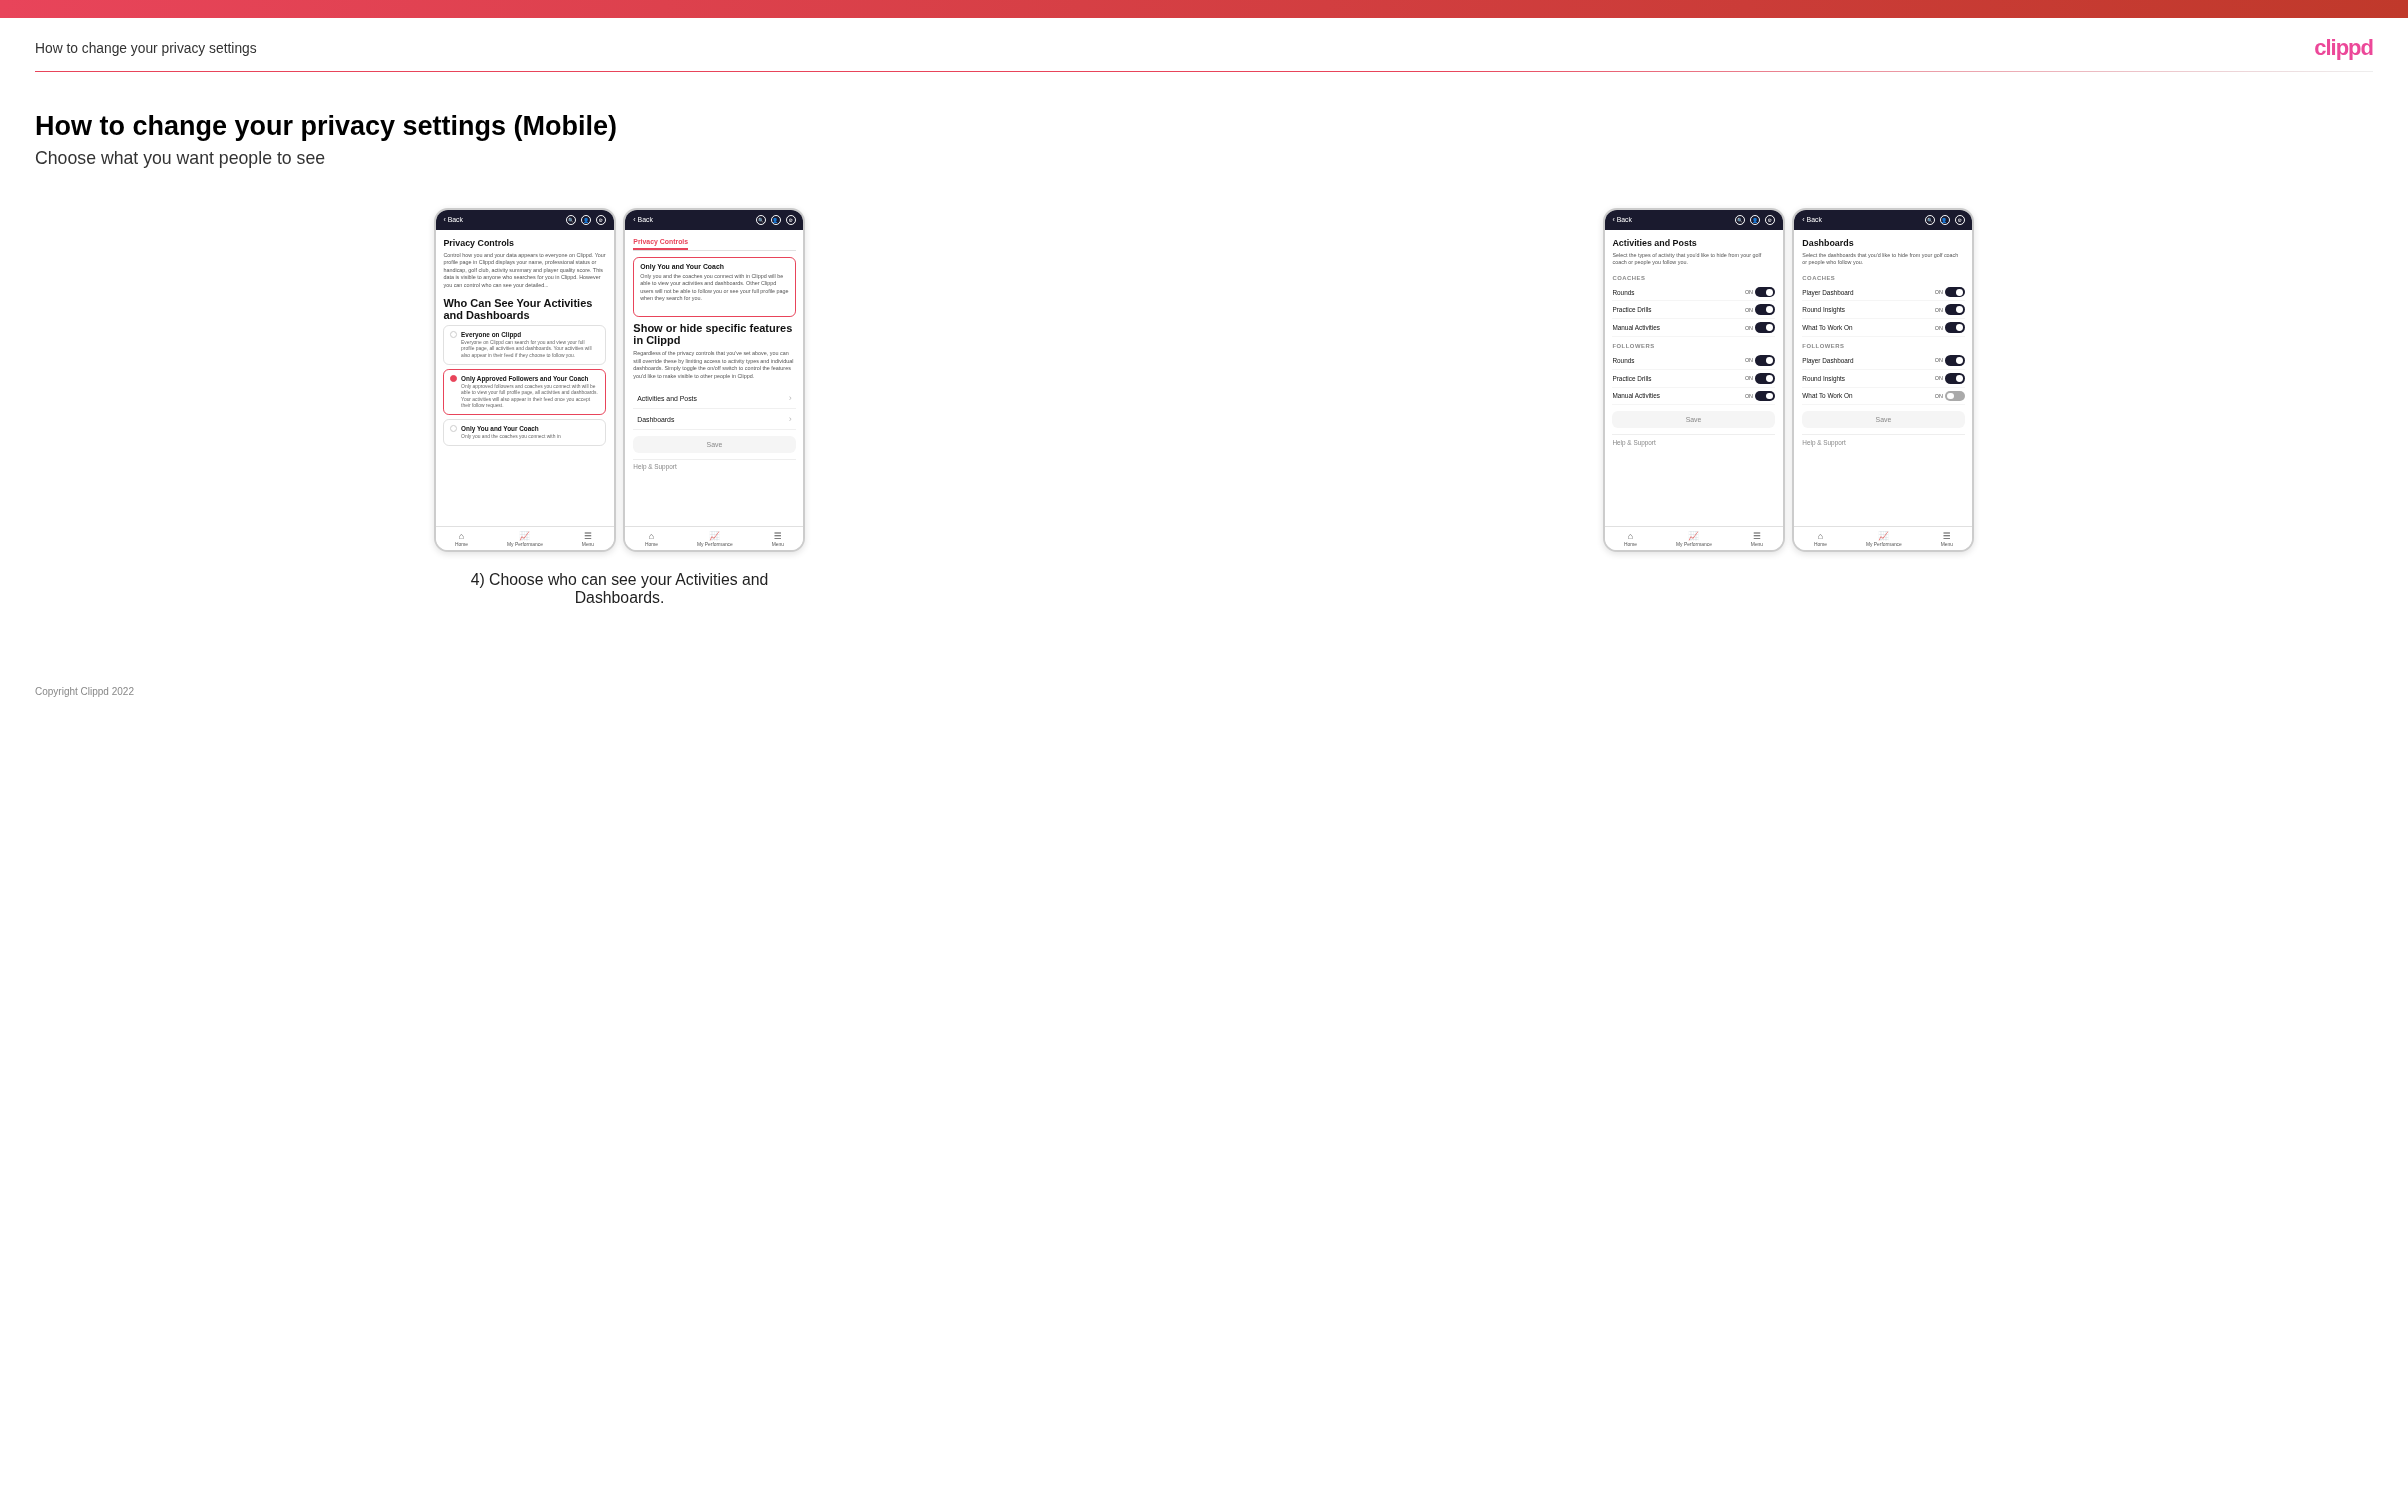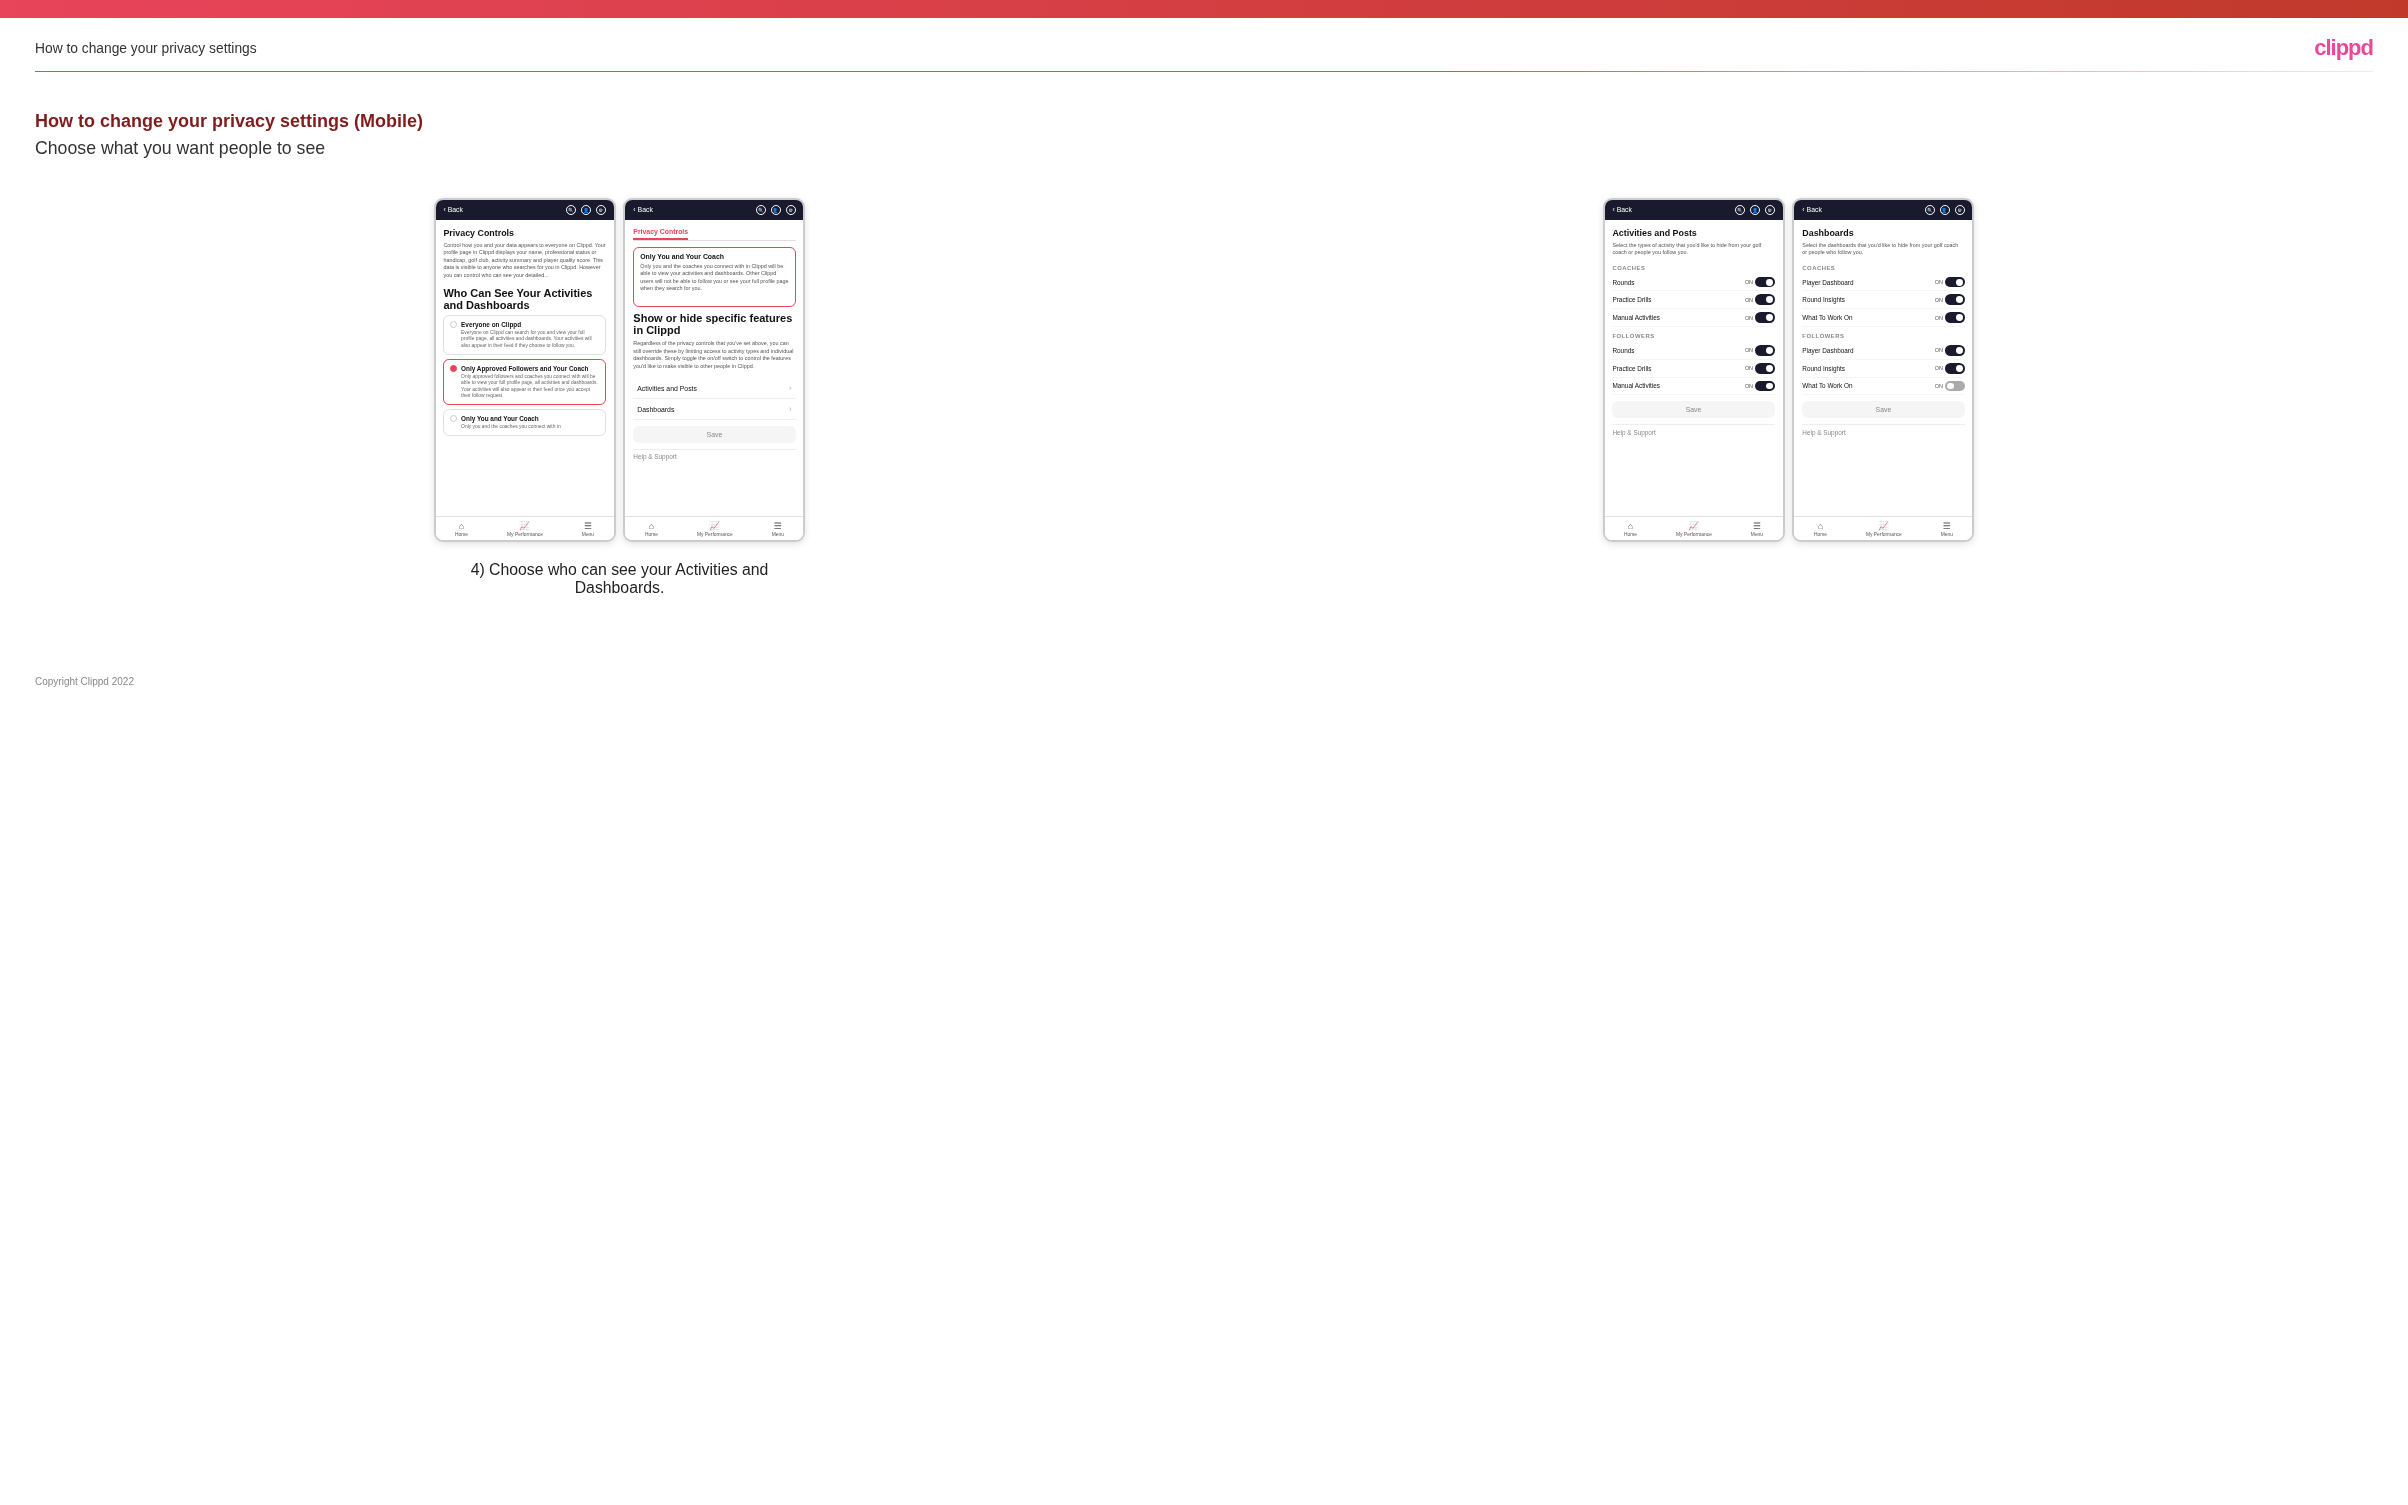--- a/index.html
+++ b/index.html
@@ -38,44 +38,44 @@
       height: 1px;
       background: linear-gradient(to right, #e8445a 60%, #eee 100%);
       margin: 0 35px;
     }
 
     
     .main {
       padding: 39px 35px 59px 35px;
     }
     .page-heading {
-      font-size: 18px;
+      font-size: 27px;
       font-weight: 800;
-      color: #7f1d1d;
+      color: #000000;
       margin-bottom: 5.9px;
     }
     .page-subheading {
       font-size: 17.7px;
       color: #333;
       font-weight: 400;
       margin-bottom: 39px;
     }
 
     
     .mockup-row {
       display: flex;
       gap: 0;
       align-items: flex-start;
       justify-content: space-between;
     }
 
     .phone {
       width: 182px;
       border: 2px solid #ccc;
-      border-radius: 9px;
+      border-radius: 14px;
       overflow: hidden;
       background: #fff;
       font-size: 6.9px;
       box-shadow: 0 2px 7.9px rgba(0,0,0,0.12);
     }
 
     
     .phone-topbar {
       background: #1a1a2e;
       padding: 4.9px 7.9px;

